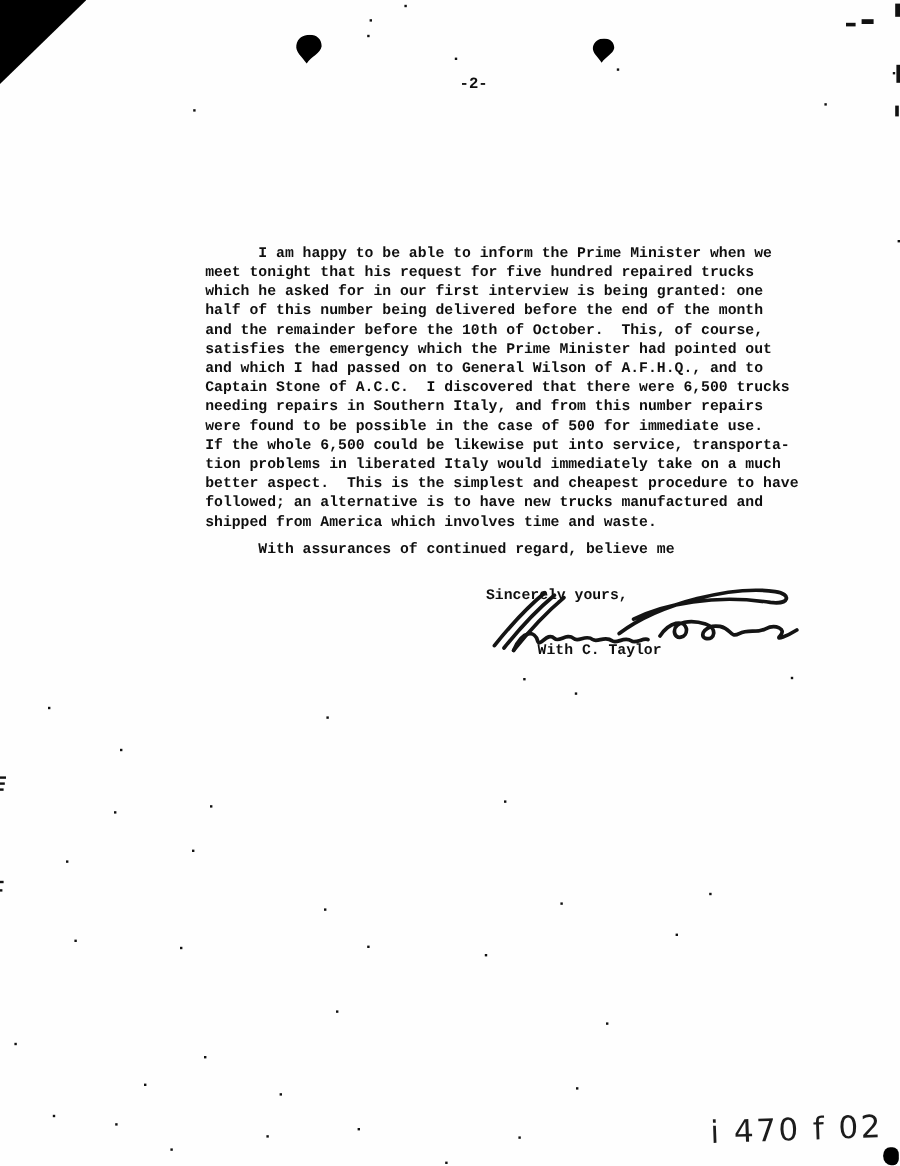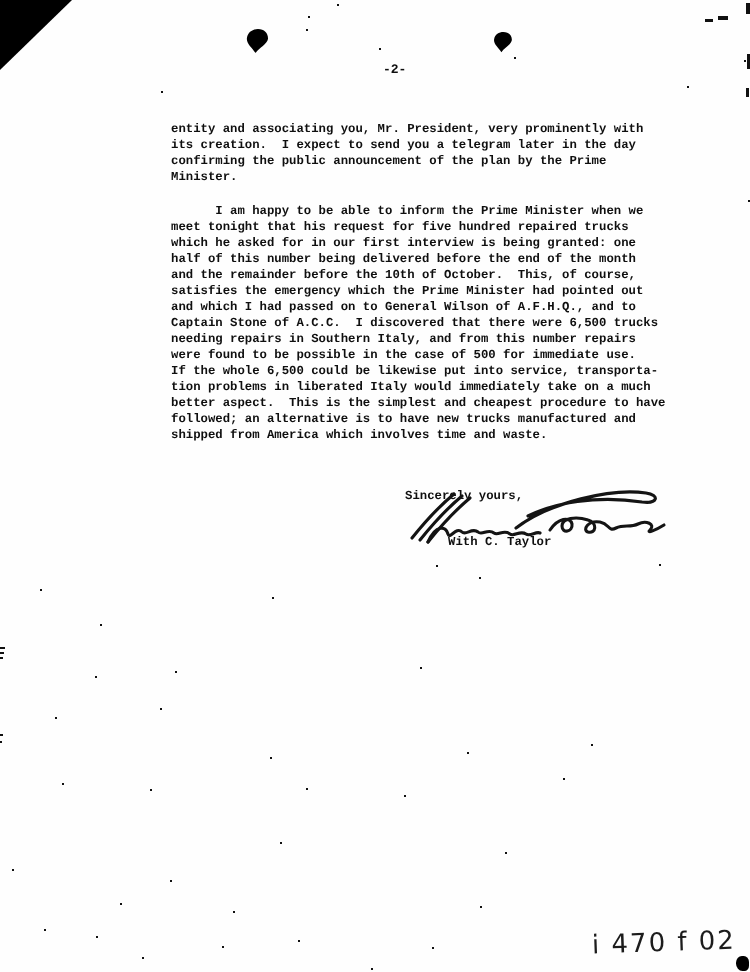--- a/index.html
+++ b/index.html
@@ -63,39 +63,36 @@
     </svg>
   </span>
   <span class="punch-hole punch-hole-2">
     <svg width="24" height="21" viewBox="0 0 24 26" aria-hidden="true">
       <path d="M10 25 C6 19 0 15 1 9 C2 3 7 0 12.5 0 C19 0 23 4 23 10 C22 16 14 19 10 25 Z" fill="#000"></path>
     </svg>
   </span>
 
   <div class="tw page-number">-2-</div>
 
-  <div class="tw para-1">entity and associating you, Mr. President, very prominently with
-its creation.  I expect to send you a telegram later in the day
-confirming the public announcement of the plan by the Prime
-Minister.</div>
   <div class="tw para-2">      I am happy to be able to inform the Prime Minister when we
 meet tonight that his request for five hundred repaired trucks
 which he asked for in our first interview is being granted: one
 half of this number being delivered before the end of the month
 and the remainder before the 10th of October.  This, of course,
 satisfies the emergency which the Prime Minister had pointed out
 and which I had passed on to General Wilson of A.F.H.Q., and to
 Captain Stone of A.C.C.  I discovered that there were 6,500 trucks
 needing repairs in Southern Italy, and from this number repairs
 were found to be possible in the case of 500 for immediate use.
 If the whole 6,500 could be likewise put into service, transporta-
 tion problems in liberated Italy would immediately take on a much
 better aspect.  This is the simplest and cheapest procedure to have
 followed; an alternative is to have new trucks manufactured and
 shipped from America which involves time and waste.</div>
+  <div class="tw para-3">      With assurances of continued regard, believe me</div>
 
   <div class="tw valediction">Sincerely yours,</div>
 
   <svg class="signature-svg" viewBox="0 0 280 80" aria-hidden="true">
     <g fill="none" stroke="#141414" stroke-width="3.1" stroke-linecap="round" stroke-linejoin="round">
       <path d="M12 66 C28 46 42 32 54 22"></path>
       <path d="M20 68 C36 48 50 34 62 24"></path>
       <path d="M28 70 C44 50 58 36 70 26"></path>
       <path d="M28 70 C36 52 46 54 48 62 C50 68 56 54 62 60 C66 64 72 55 78 60 C82 64 88 56 94 61 C98 64 104 57 110 62 C114 65 120 58 126 62 C130 65 136 59 140 61"></path>
       <path d="M116 56 C150 30 212 16 246 21 C260 23 258 32 242 30 C196 23 154 31 128 44"></path>

